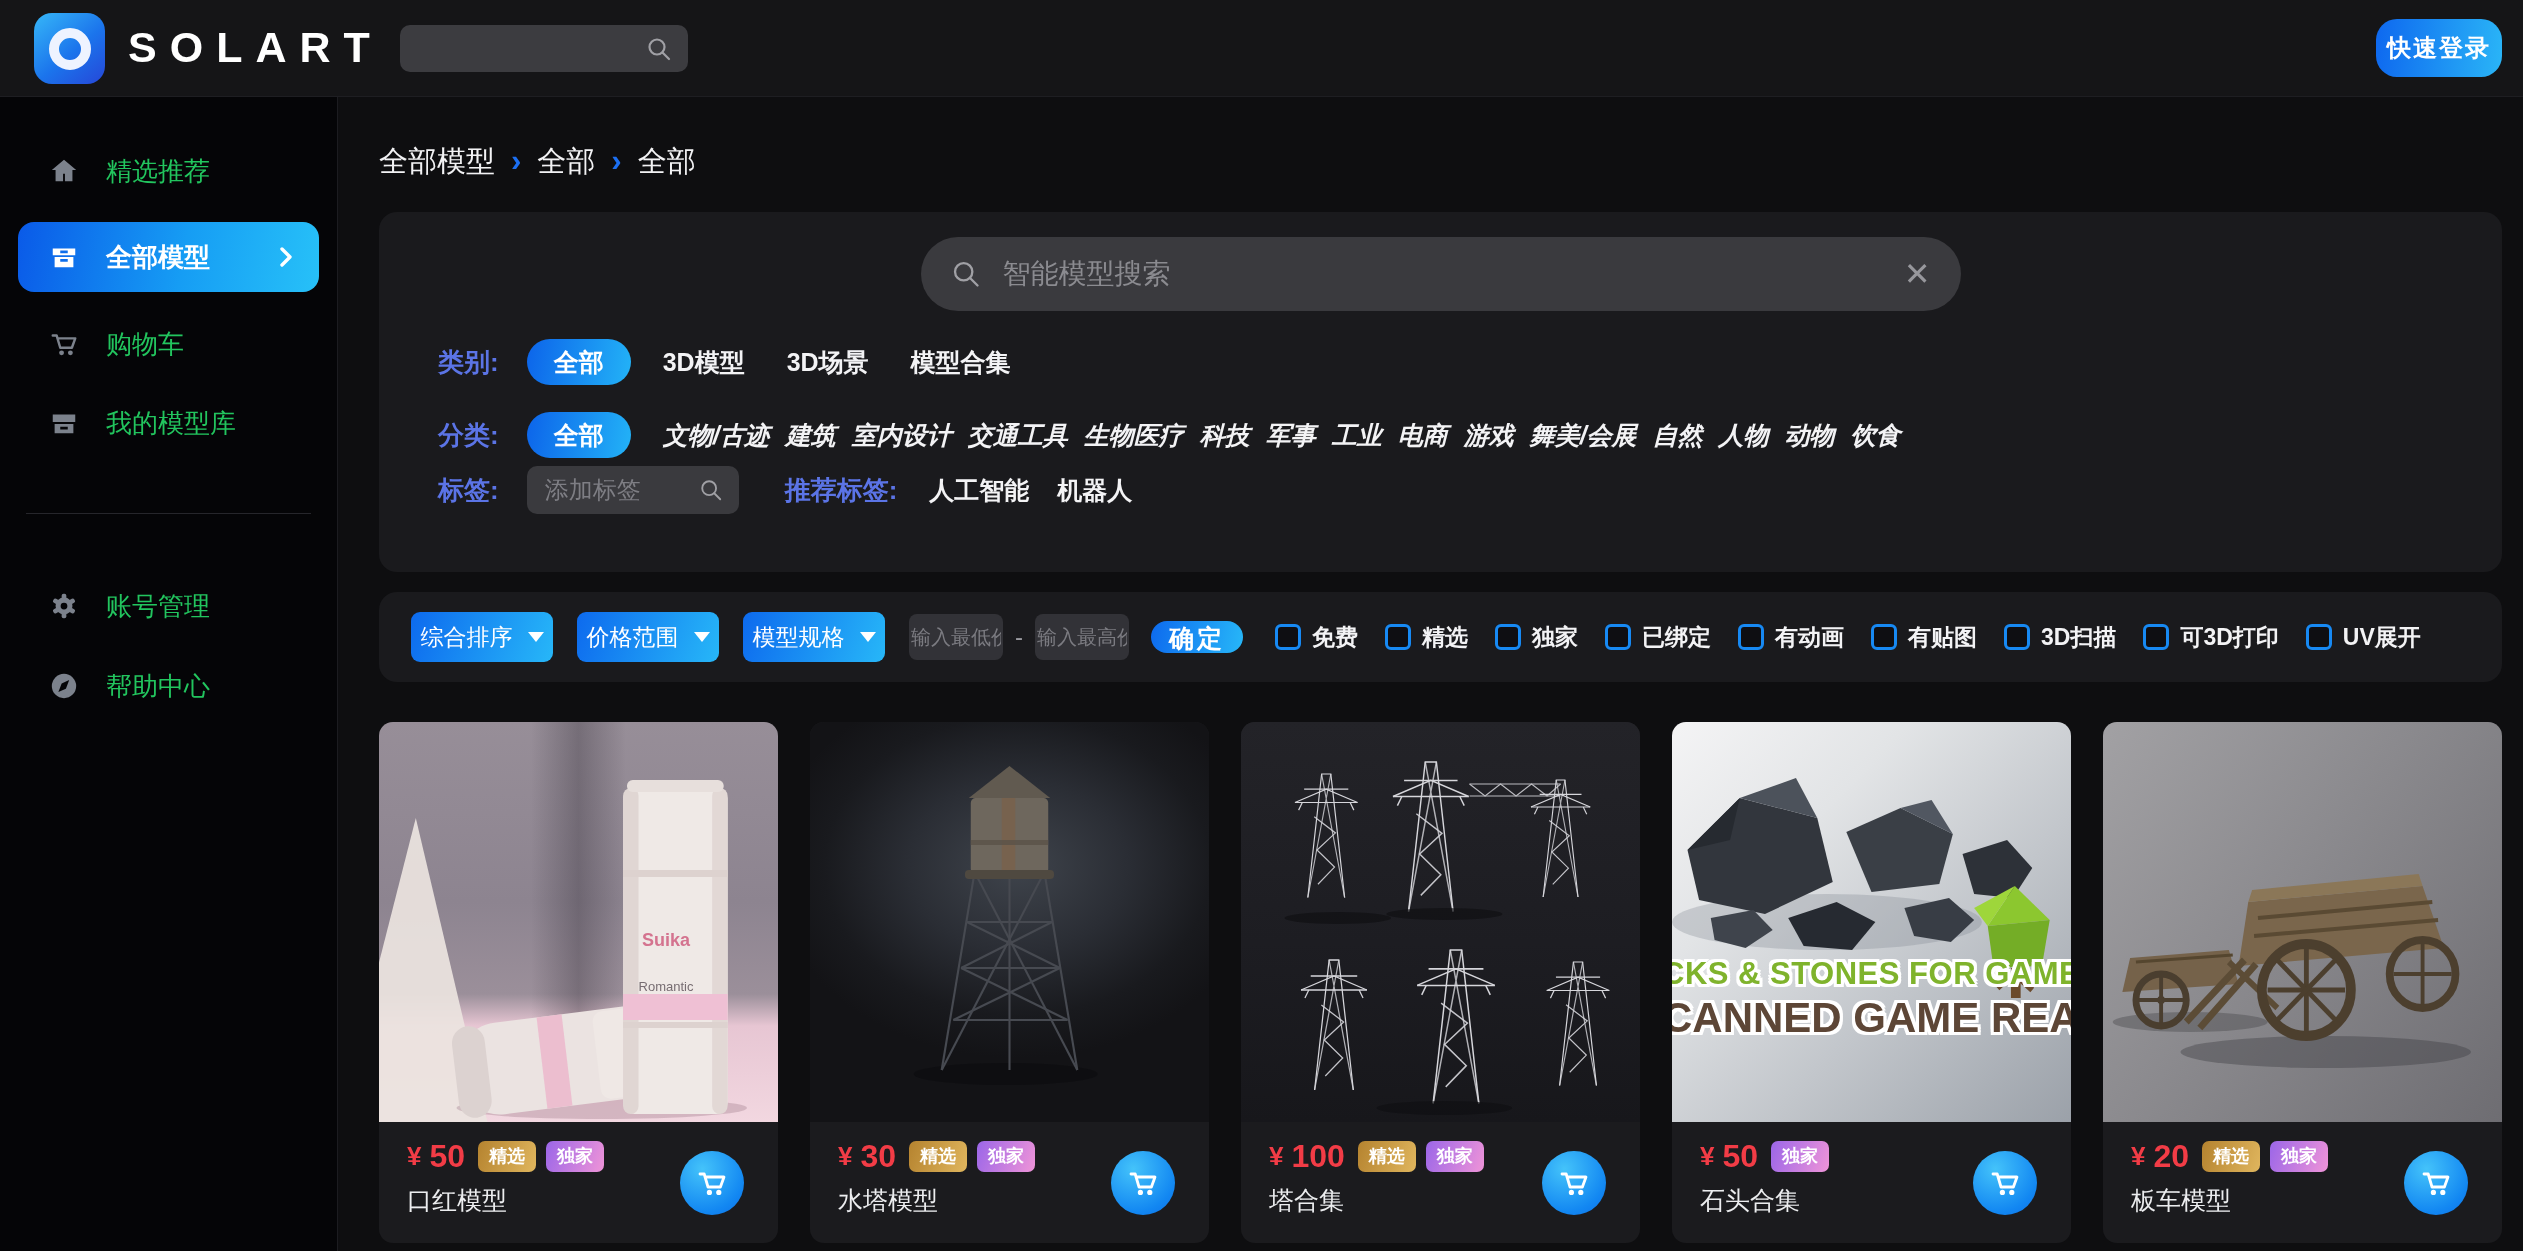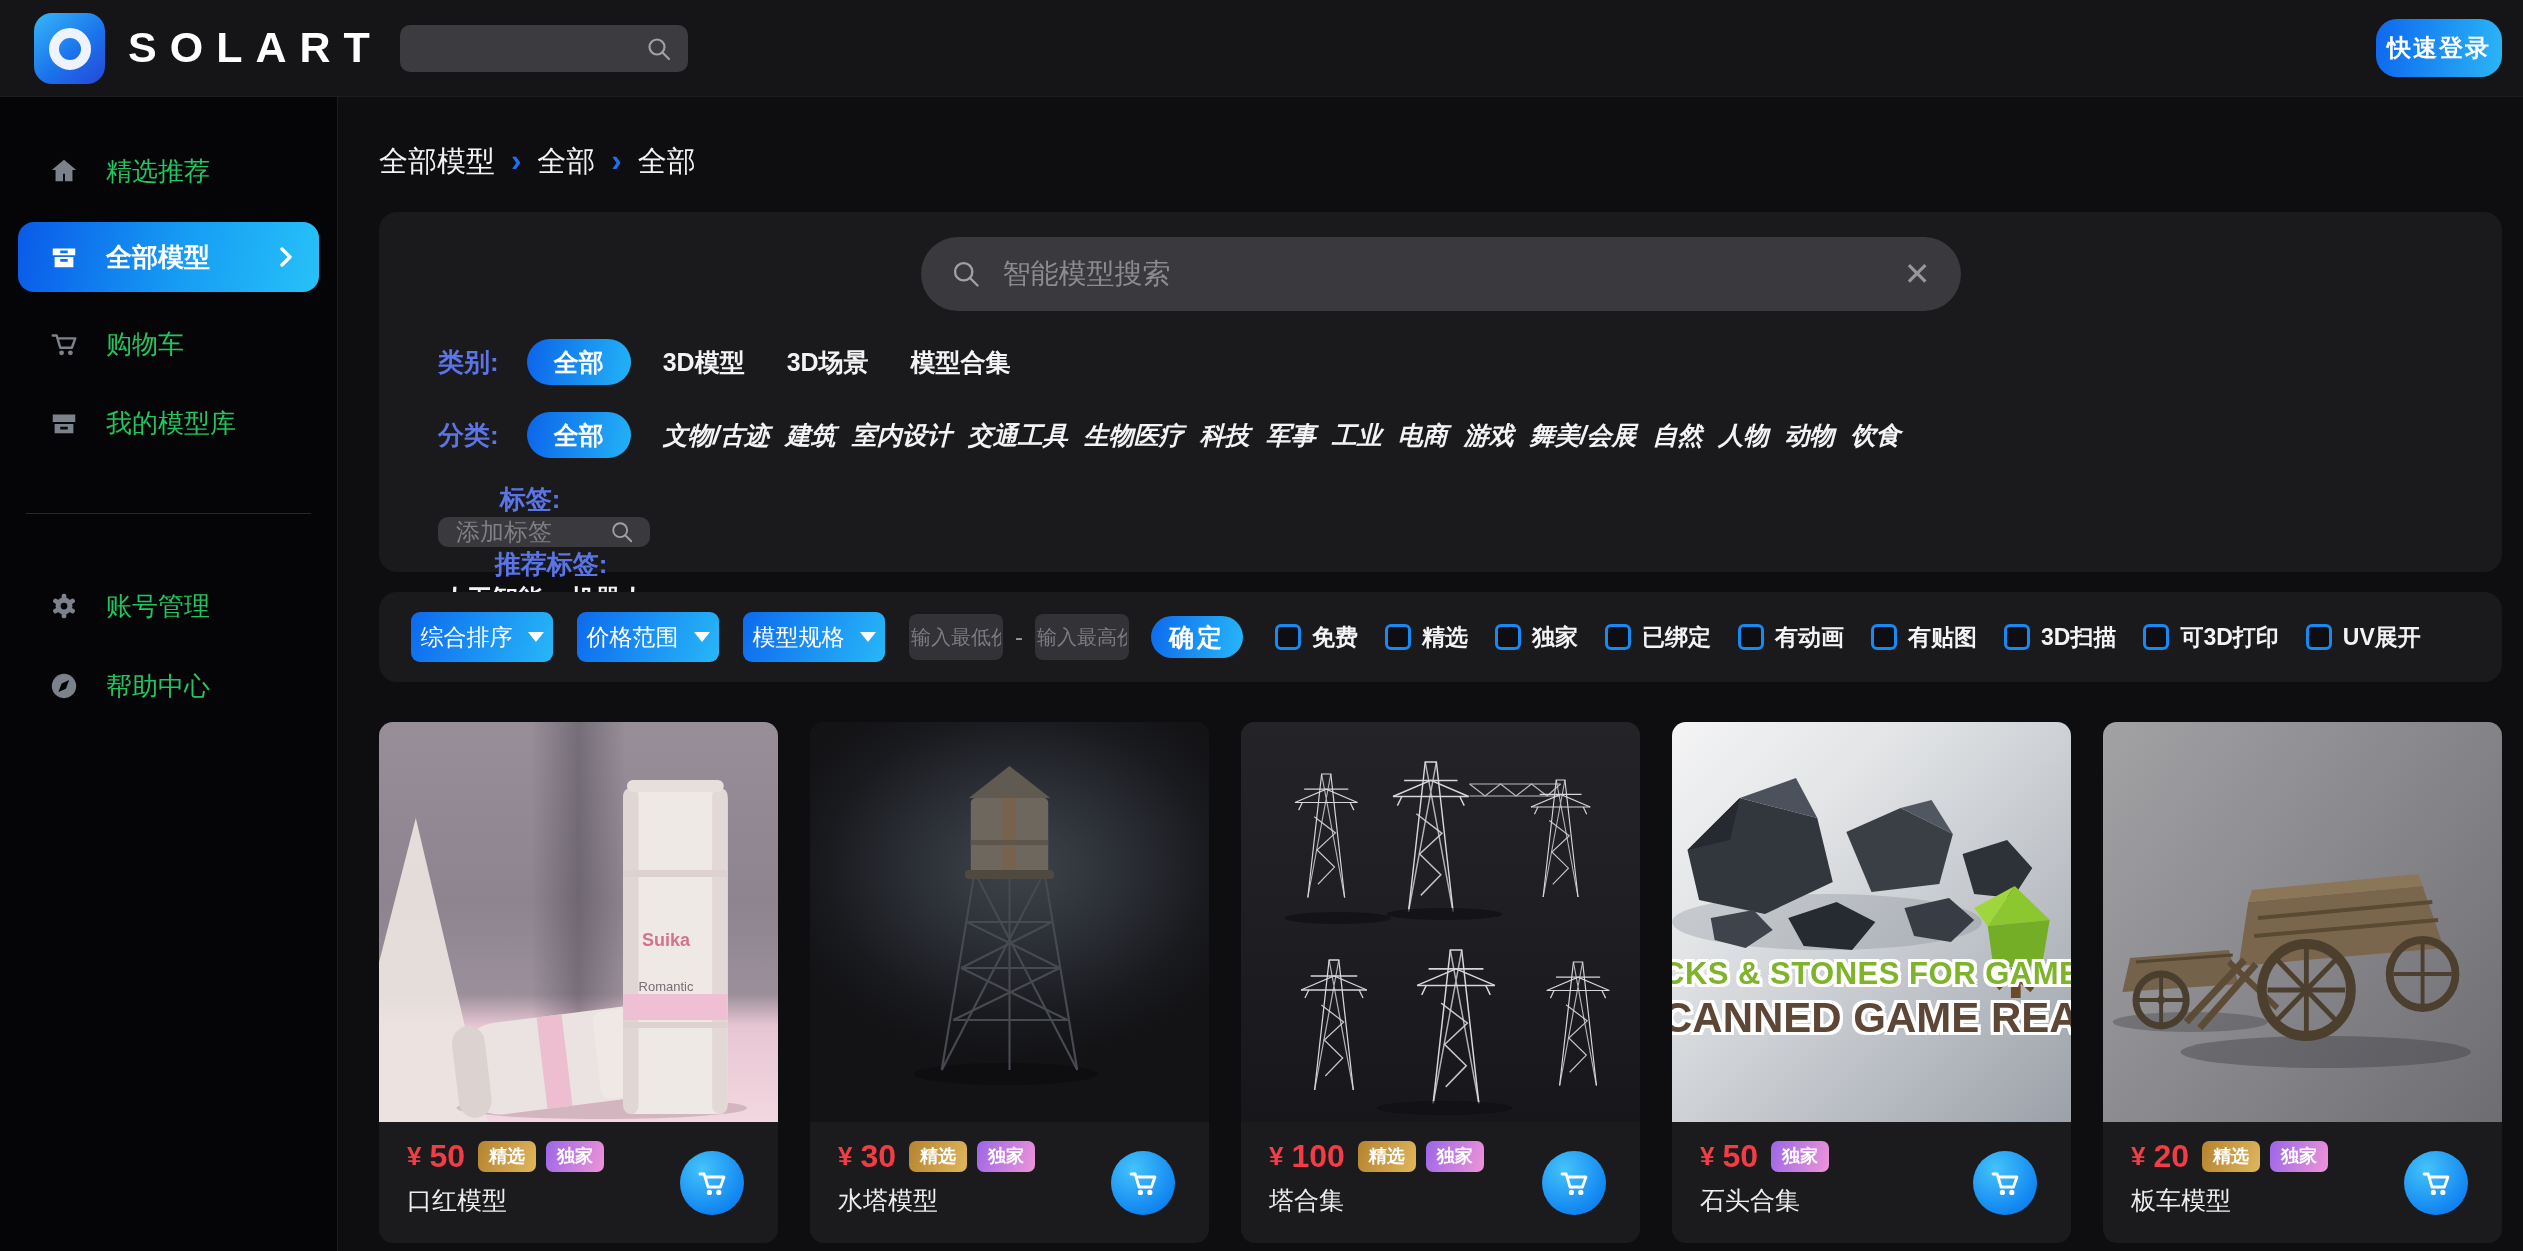--- a/index.html
+++ b/index.html
@@ -43,21 +43,21 @@
   
   .fpanel{position:absolute;left:40px;right:21px;top:115px;height:360px;background:#1a1a1d;border-radius:18px;}
   .smart-search{position:absolute;left:50%;transform:translateX(-50%);top:25px;width:1040px;height:74px;border-radius:37px;
                 background:#3a3a3e;display:flex;align-items:center;padding:0 30px;}
   .smart-search .mag{margin-right:20px;}
   .smart-search input{flex:1;background:transparent;border:0;outline:0;font-size:28px;color:#ddd;font-family:inherit;min-width:0;}
   .smart-search input::placeholder{color:#8b8b90;}
   .clear-x{color:#97979c;font-size:32px;line-height:1;cursor:pointer;font-weight:400;}
 
   .frow{position:absolute;left:59px;display:flex;align-items:center;height:48px;}
-  .row-cat{top:126px;} .row-cls{top:199px;} .row-tag{top:270px;flex-direction:column;}
+  .row-cat{top:126px;} .row-cls{top:199px;} .row-tag{top:254px;}
   .frow-label{font-size:26px;font-weight:700;color:#5b74e6;margin-right:28px;flex:none;white-space:nowrap;}
   .pill{height:46px;padding:0 27px;border-radius:23px;display:flex;align-items:center;flex:none;
         background:linear-gradient(100deg,#0c64ea 0%,#23b3f7 100%);font-size:25px;font-weight:600;color:#fff;cursor:pointer;}
   .opts{display:flex;align-items:center;margin-left:32px;}
   .row-cat .opts{gap:42px;} .row-cls .opts{gap:16px;font-style:italic;} .rec-opts{display:flex;gap:28px;}
   .opt{font-size:25px;font-weight:600;color:#f3f3f5;cursor:pointer;white-space:nowrap;}
   .tag-input{width:212px;height:48px;border-radius:10px;background:#3a3a3e;display:flex;align-items:center;padding:0 16px;}
   .tag-input input{width:132px;background:transparent;border:0;outline:0;font-size:24px;color:#ddd;font-family:inherit;}
   .tag-input input::placeholder{color:#7e7e84;}
   .tag-input .mag{margin-left:auto;}
@@ -67,21 +67,21 @@
   .toolbar{position:absolute;left:40px;right:21px;top:495px;height:90px;background:#1a1a1d;border-radius:18px;
            display:flex;align-items:center;padding:0 32px;}
   .dd{height:50px;width:142px;border:0;border-radius:9px;margin-right:24px;flex:none;
       background:linear-gradient(110deg,#0d6aee 0%,#27b7f8 100%);color:#fff;font-size:23px;font-weight:500;
       display:flex;align-items:center;justify-content:center;gap:15px;cursor:pointer;font-family:inherit;}
   .tri{width:0;height:0;border-left:8px solid transparent;border-right:8px solid transparent;border-top:10px solid #fff;}
   .price-input{width:94px;height:46px;border:0;border-radius:8px;background:#323237;color:#ddd;font-size:20px;
                text-align:center;outline:0;font-family:inherit;flex:none;}
   .price-input::placeholder{color:#7b7b81;}
   .dash{color:#9a9aa0;font-size:24px;margin:0 12px;flex:none;}
-  .confirm-btn{width:92px;height:42px;border:0;border-radius:21px;margin-left:22px;flex:none;
+  .confirm-btn{width:92px;height:32px;border:0;border-radius:21px;margin-left:22px;flex:none;
                background:linear-gradient(100deg,#0d6aee 0%,#27b7f8 100%);color:#fff;font-size:25px;font-weight:700;
                letter-spacing:3px;cursor:pointer;font-family:inherit;}
   .cb-group{display:flex;align-items:center;margin-left:32px;gap:27px;}
   .cb{display:flex;align-items:center;gap:11px;cursor:pointer;}
   .cb-box{width:26px;height:26px;border:3px solid #1789f3;border-radius:6px;background:#0e0e12;flex:none;}
   .cb-label{font-size:23px;font-weight:600;color:#f3f3f5;white-space:nowrap;}
 
   
   .cards{position:absolute;left:40px;right:21px;top:625px;display:grid;grid-template-columns:repeat(5,1fr);gap:32px;}
   .card{height:521px;background:#1b1b1e;border-radius:14px;overflow:hidden;position:relative;cursor:pointer;}

